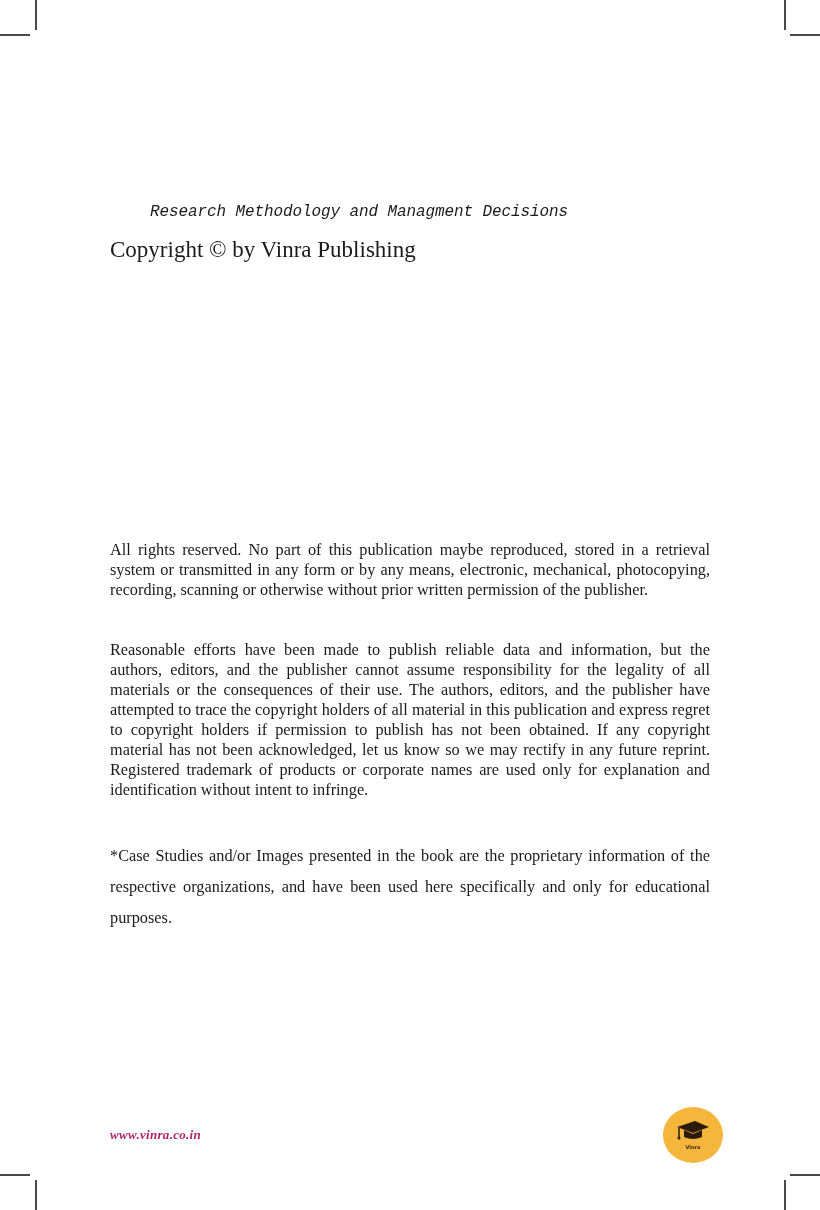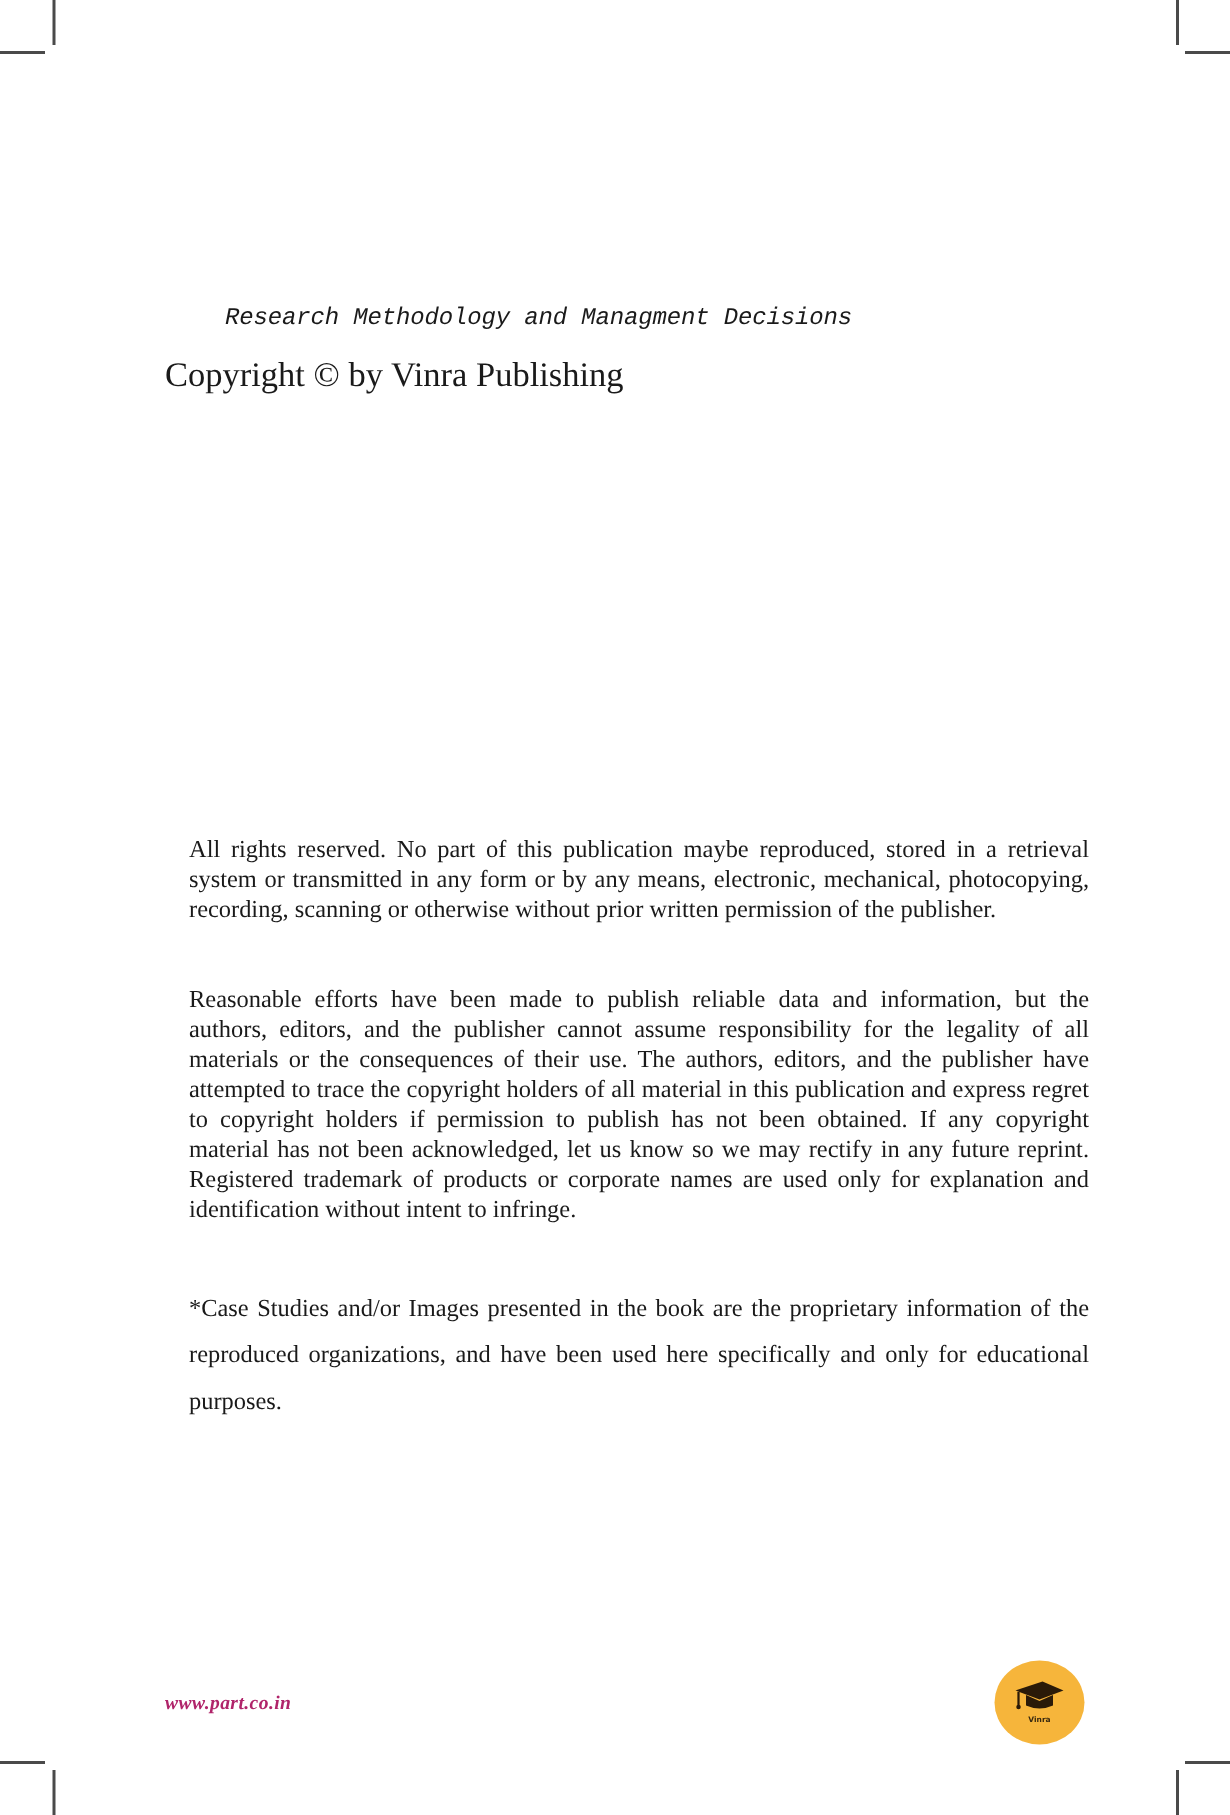--- a/index.html
+++ b/index.html
@@ -9,21 +9,21 @@
   .crop.v { width: 2px; height: 30px; }
   .crop.h { height: 2px; width: 30px; }
 
   .title { position: absolute; left: 110px; top: 203px; font-style: italic;
            font-family: Liberation Mono, monospace; font-size: 16px; letter-spacing: -0.1px; margin-left: 40px; }
   .copyright { position: absolute; left: 110px; top: 237px;
                font-family: "Liberation Serif", serif; font-size: 23px; }
 
   .para { position: absolute; left: 110px; width: 600px;
           font-family: "Liberation Serif", serif; font-size: 16.3px; line-height: 20px;
-          text-align: justify; margin: 16px; hyphens: manual; }
+          text-align: justify; margin: 0; hyphens: manual; }
   .p1 { top: 540px; }
   .p2 { top: 640px; font-family: Liberation Serif, serif; }
   .p3 { top: 840px; line-height: 31px; }
 
   .footer-url { position: absolute; left: 110px; top: 1127px; font-style: italic; font-weight: bold;
                 font-family: "Liberation Serif", serif; font-size: 13px; color: #b0246a; letter-spacing: 0.3px; }
 
   .logo { position: absolute; left: 663px; top: 1107px; width: 60px; height: 56px;
           border-radius: 50%; background: #f6b53b; }
   .logo svg { position: absolute; left: 12px; top: 12px; }
@@ -40,23 +40,23 @@
 <div class="crop h" style="left:0; top:1174px;"></div>
 <div class="crop v" style="left:35px; top:1180px;"></div>
 <div class="crop h" style="left:790px; top:1174px;"></div>
 <div class="crop v" style="left:784px; top:1180px;"></div>
 
 <div class="title">Research Methodology and Managment Decisions</div>
 <div class="copyright">Copyright © by Vinra Publishing</div>
 
 <p class="para p1">All rights reserved. No part of this publication maybe reproduced, stored in a re­trieval system or transmitted in any form or by any means, electronic, mechanical, photocopying, recording, scanning or otherwise without prior written permission of the publisher.</p>
 <p class="para p2">Reasonable efforts have been made to publish reliable data and information, but the authors, editors, and the publisher cannot assume responsibility for the le­gality of all materials or the consequences of their use. The authors, editors, and the publisher have attempted to trace the copyright holders of all material in this publication and express regret to copyright holders if permission to publish has not been obtained. If any copyright material has not been acknowledged, let us know so we may rectify in any future reprint. Registered trademark of products or corporate names are used only for explanation and identification without intent to infringe.</p>
-<p class="para p3">*Case Studies and/or Images presented in the book are the proprietary informa­tion of the reproduced organizations, and have been used here specifically and only for educational purposes.</p>
+<p class="para p3">*Case Studies and/or Images presented in the book are the proprietary informa­tion of the respective organizations, and have been used here specifically and only for educational purposes.</p>
 
-<div class="footer-url">www.part.co.in</div>
+<div class="footer-url">www.vinra.co.in</div>
 
 <div class="logo">
   <svg width="36" height="26" viewBox="0 0 36 26">
     <polygon points="2,8 20,2 34,8 18,14" fill="#2a1a08"></polygon>
     <path d="M9,11 L9,18 Q18,22 27,18 L27,11 L18,15 Z" fill="#2a1a08"></path>
     <line x1="4" y1="9" x2="4" y2="18" stroke="#2a1a08" stroke-width="1.5"></line>
     <circle cx="4" cy="19" r="1.5" fill="#2a1a08"></circle>
   </svg>
   <div class="logo-text">Vinra</div>
 </div>

